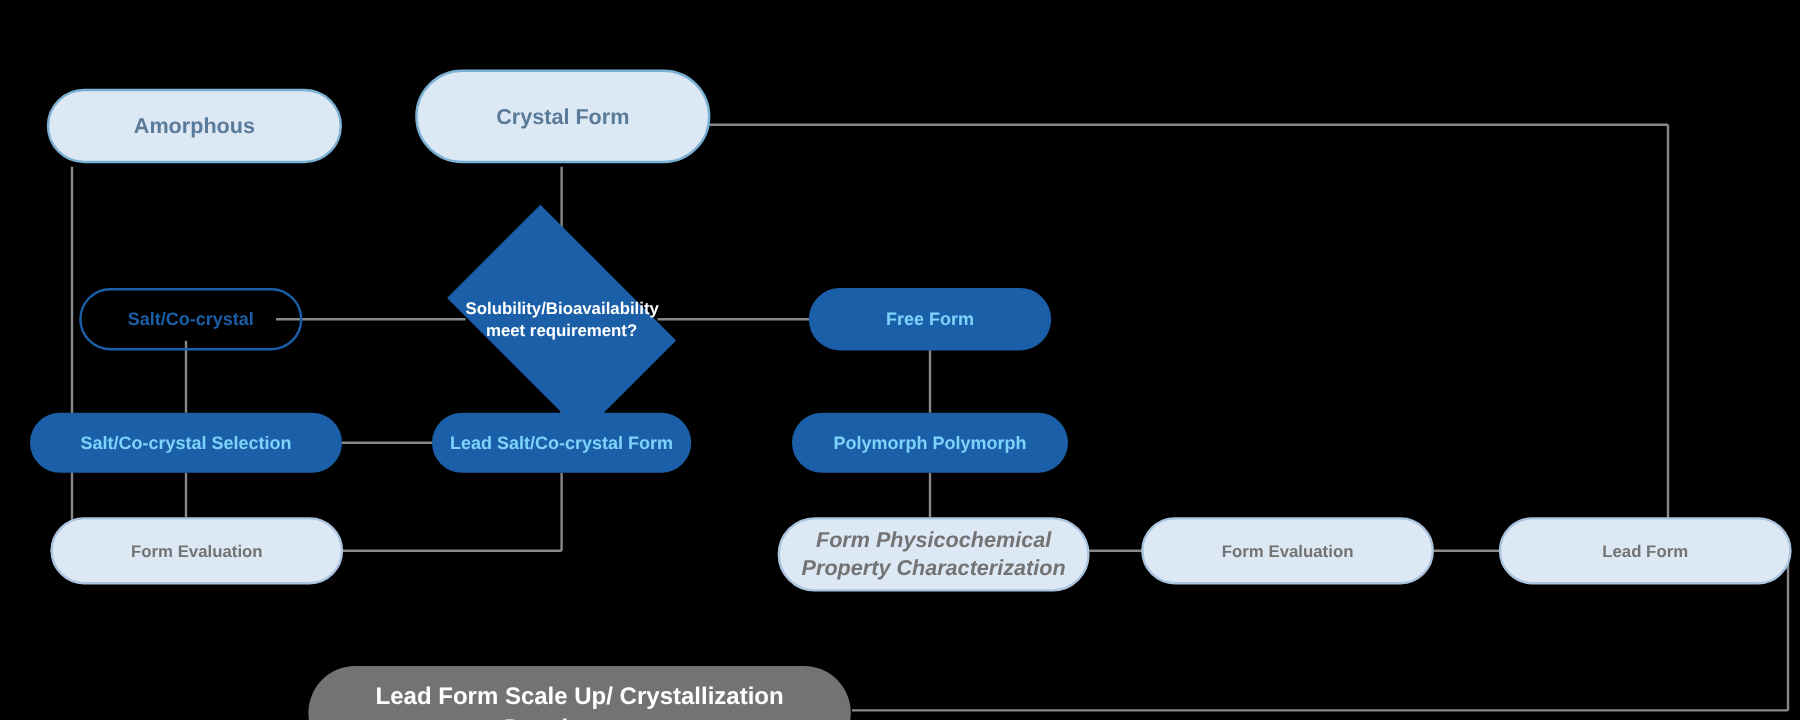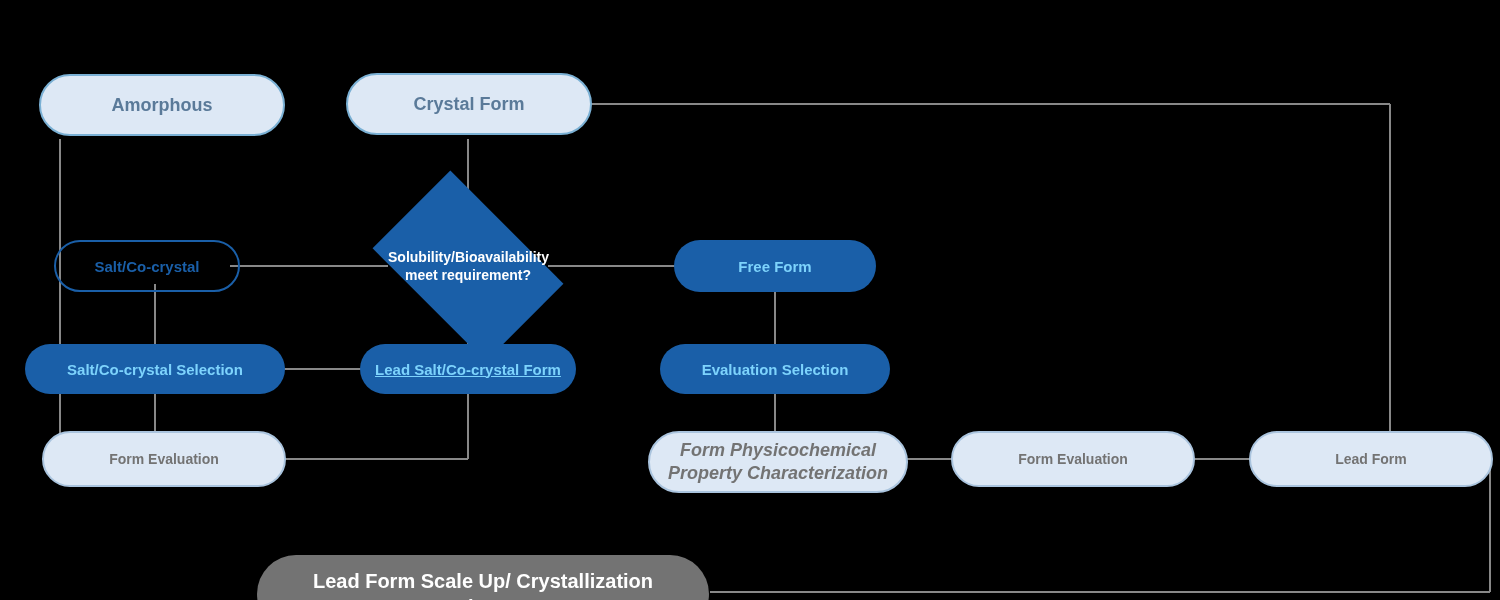--- a/index.html
+++ b/index.html
@@ -148,50 +148,50 @@
     <line x1="710" y1="548" x2="1490" y2="548" stroke="#888" stroke-width="2"></line>
 
     <line x1="60" y1="95" x2="60" y2="415" stroke="#888" stroke-width="2"></line>
     <line x1="60" y1="415" x2="42" y2="415" stroke="#888" stroke-width="2"></line>
   </svg>
 
   <div class="node pill-light" style="left:39px; top:30px; width:246px; height:62px;">
     <span>Amorphous</span>
   </div>
 
-  <div class="node pill-light" style="left:346px; top:29px; width:246px; height:62px;text-align:center;">
+  <div class="node pill-light" style="left:346px; top:14px; width:246px; height:78px;text-align:center;">
     <span>Crystal Form</span>
   </div>
 
-  <div class="node pill-outline" style="left:54px; top:196px; width:186px; height:52px;">
+  <div class="node pill-outline" style="left:66px; top:196px; width:186px; height:52px;">
     <span>Salt/Co-crystal</span>
   </div>
 
   <div class="diamond-container" style="left:388px; top:167px; width:160px; height:110px;">
     <div class="diamond"></div>
     <div class="diamond-text">
       <span>Solubility/Bioavailability
 meet requirement?</span>
     </div>
   </div>
 
   <div class="node pill-dark" style="left:674px; top:196px; width:202px; height:52px;">
     <span>Free Form</span>
   </div>
 
   <div class="node pill-dark" style="left:25px; top:300px; width:260px; height:50px;">
     <span>Salt/Co-crystal Selection</span>
   </div>
 
-  <div class="node pill-dark" style="left:360px; top:300px; width:216px; height:50px;text-decoration:underline;">
+  <div class="node pill-dark" style="left:360px; top:300px; width:216px; height:50px;">
     <span>Lead Salt/Co-crystal Form</span>
   </div>
 
   <div class="node pill-dark" style="left:660px; top:300px; width:230px; height:50px;">
-    <span>Evaluation Selection</span>
+    <span>Polymorph Polymorph</span>
   </div>
 
   <div class="node pill-gray" style="left:42px; top:387px; width:244px; height:56px;">
     <span>Form Evaluation</span>
   </div>
 
   <div class="node pill-gray" style="left:648px; top:387px; width:260px; height:62px; font-size:18px;font-style:italic;">
     <span>Form Physicochemical
 Property Characterization</span>
   </div>

